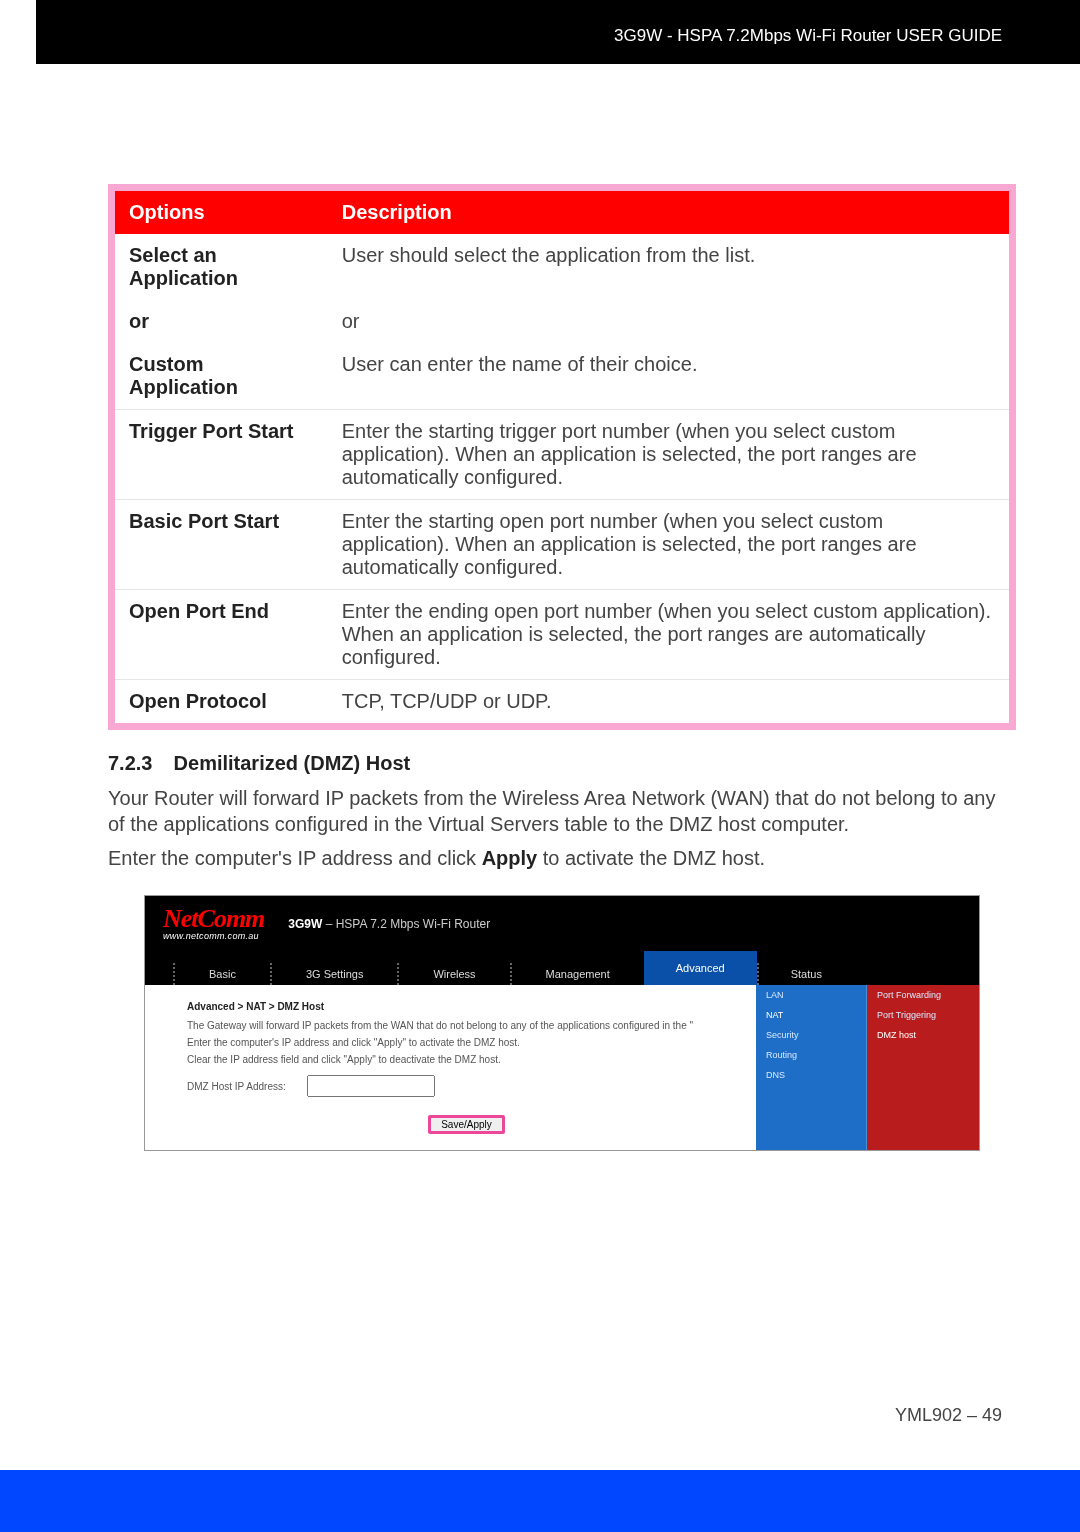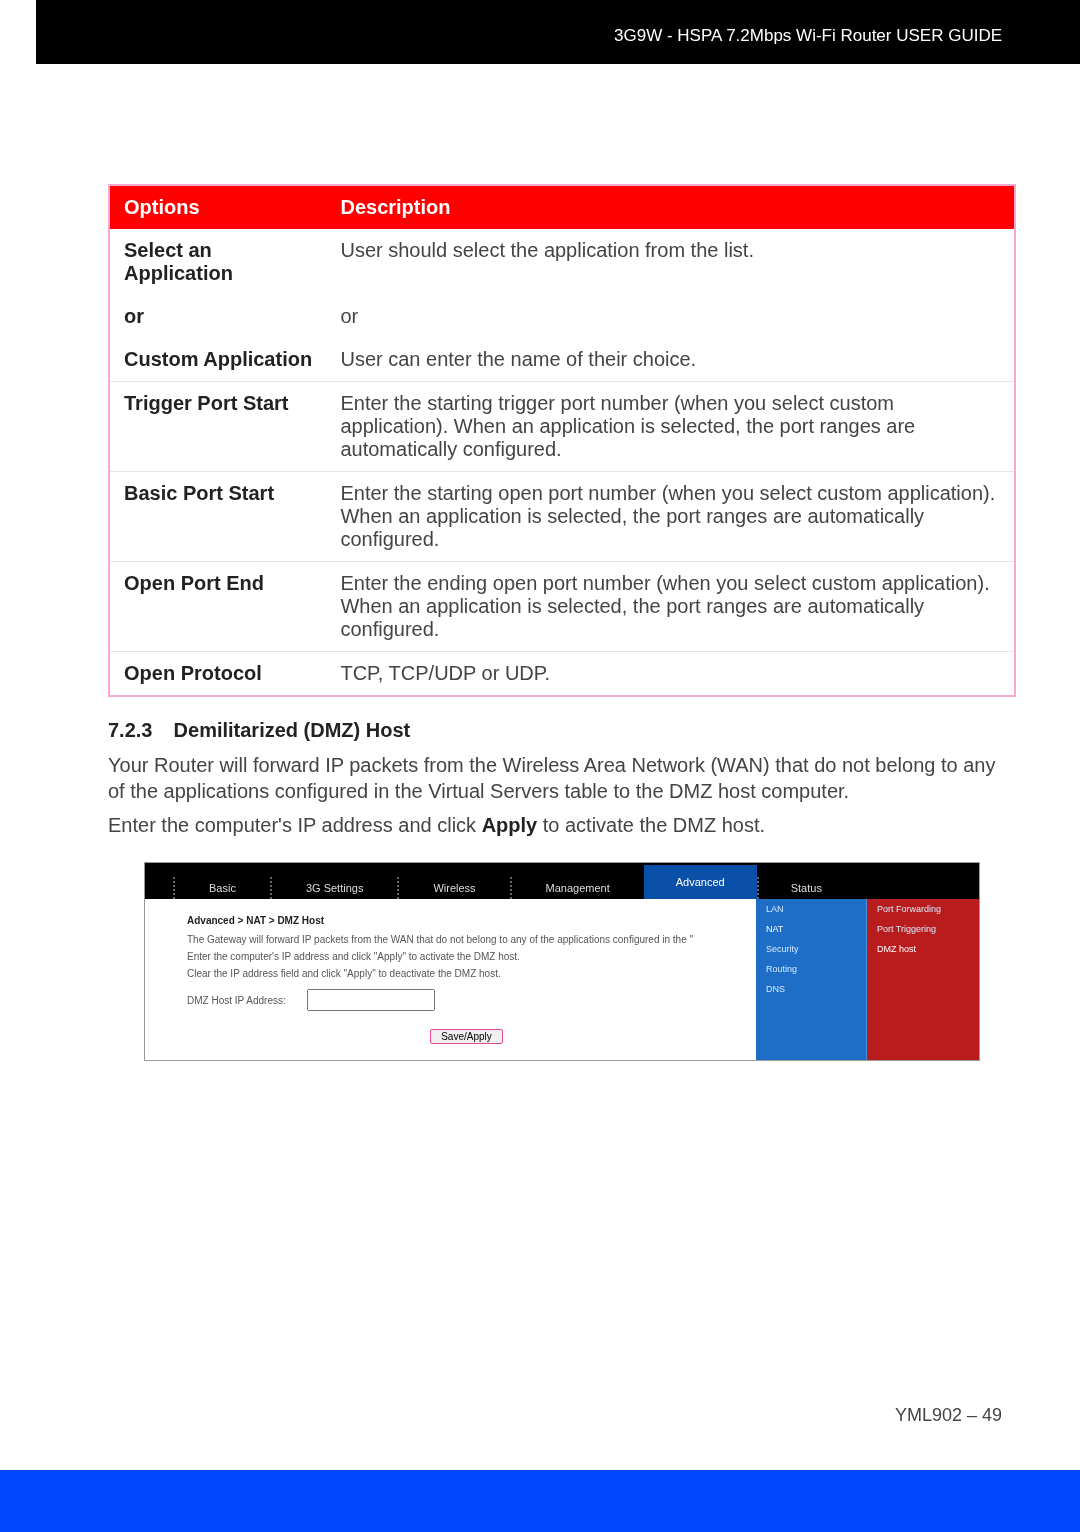--- a/index.html
+++ b/index.html
@@ -1,20 +1,20 @@
 <!DOCTYPE html>
 <html><head>
 <meta charset="utf-8">
 <style>
   html,body{margin:0;padding:0;background:#0047FF;font-family:Arial,Helvetica,sans-serif;}
   .page{width:1080px;height:1470px;background:#fff;margin:0;position:relative;box-sizing:border-box;padding-left:36px;}
   .blackbar{background:#000;color:#fff;height:64px;width:100%;}
   .blackbar-inner{padding:26px 78px 0 0;text-align:right;font-size:17px;font-family:Arial,Helvetica,sans-serif;}
   .content{padding:120px 64px 0 72px;}
-  table.opts{width:100%;border-collapse:collapse;border:2px solid #f9a8d4;}
+  table.opts{width:100%;border-collapse:collapse;border:7px solid #f9a8d4;}
   table.opts th{background:#FF0000;color:#fff;text-align:left;font-weight:bold;font-size:20px;padding:10px 14px;}
   table.opts td{vertical-align:top;font-size:20px;color:#444;padding:10px 14px;}
   table.opts td.label{font-family:Arial,Helvetica,sans-serif;font-weight:bold;color:#222;width:24%;font-stretch:condensed;}
   table.opts tr.sep td{border-top:1px solid #e6e6e6;}
   .sec-title{font-size:20px;font-weight:bold;color:#222;margin:22px 0 10px 0;}
   .sec-title .num{display:inline-block;width:60px;}
   .body-p{font-size:20px;color:#444;margin:8px 0;line-height:1.3;}
   .body-p b{color:#222;}
   .shot{margin:24px 36px 0 36px;border:1px solid #999; }
   .shot .hdr{background:#000;color:#fff;display:flex;align-items:center;padding:10px 18px 8px 18px;}
@@ -27,21 +27,21 @@
   .tab{border-left:2px dotted #666;padding:0 34px;height:22px;display:flex;align-items:center;color:#ddd;}
   .tab.active{background:#0a4fa8;color:#fff;padding:6px 32px;border-left:none;}
   .tab.last{padding-left:32px;}
   .shot-main{display:flex;background:#fff;}
   .shot-left{flex:1;padding:16px 10px 16px 42px;font-size:10px;color:#555;}
   .shot-left .bc{color:#222;font-weight:bold;margin-bottom:8px;font-size:10px;}
   .shot-left p{margin:6px 0;font-size:10px;}
   .shot-left .iprow{margin-top:10px;}
   .shot-left .iprow input{width:120px;height:16px;font-size:10px;margin-left:18px;}
   .shot-left .btnrow{text-align:center;margin-top:18px;}
-  .shot-left button{font-size:10px;padding:1px 10px;background:#efefef;border:1px solid #ec4899;border-radius:2px;}
+  .shot-left button{font-size:10px;padding:1px 10px;background:#efefef;border:3px solid #ec4899;border-radius:2px;}
   .sidemenu{width:110px;background:#1e6ec8;color:#d7e9ff;font-size:9px;}
   .sidemenu div{padding:5px 10px;}
   .sidemenu .sel{color:#fff;}
   .submenu{width:112px;background:#b91c1c;border-left:1px solid #4a8ed6;color:#d7e9ff;font-size:9px;}
   .submenu div{padding:5px 10px;}
   .submenu .sel{color:#fff;}
   .footer{position:absolute;bottom:44px;right:78px;font-size:18px;color:#444;}
 </style>
 </head>
 <body>
@@ -96,20 +96,29 @@
       <span class="num">7.2.3</span>
       <span>Demilitarized (DMZ) Host</span>
     </div>
 
     <p class="body-p">Your Router will forward IP packets from the Wireless Area Network (WAN) that do not belong to any of the applications configured in the Virtual Servers table to the DMZ host computer.</p>
     <p class="body-p">
       <span>Enter the computer's IP address and click </span><b>Apply</b><span> to activate the DMZ host.</span>
     </p>
 
     <div class="shot">
+      <div class="hdr">
+        <div class="logo-wrap">
+          <div class="logo">NetComm</div>
+          <div class="logo-sub">www.netcomm.com.au</div>
+        </div>
+        <div class="shot-title">
+          <b>3G9W</b><span> – HSPA 7.2 Mbps Wi-Fi Router</span>
+        </div>
+      </div>
       <div class="tabs" id="tabs">
           <div class="tab">Basic</div>
           <div class="tab">3G Settings</div>
           <div class="tab">Wireless</div>
           <div class="tab">Management</div>
           <div class="tab active">Advanced</div>
           <div class="tab last">Status</div>
         </div>
       <div class="shot-main">
         <div class="shot-left">

